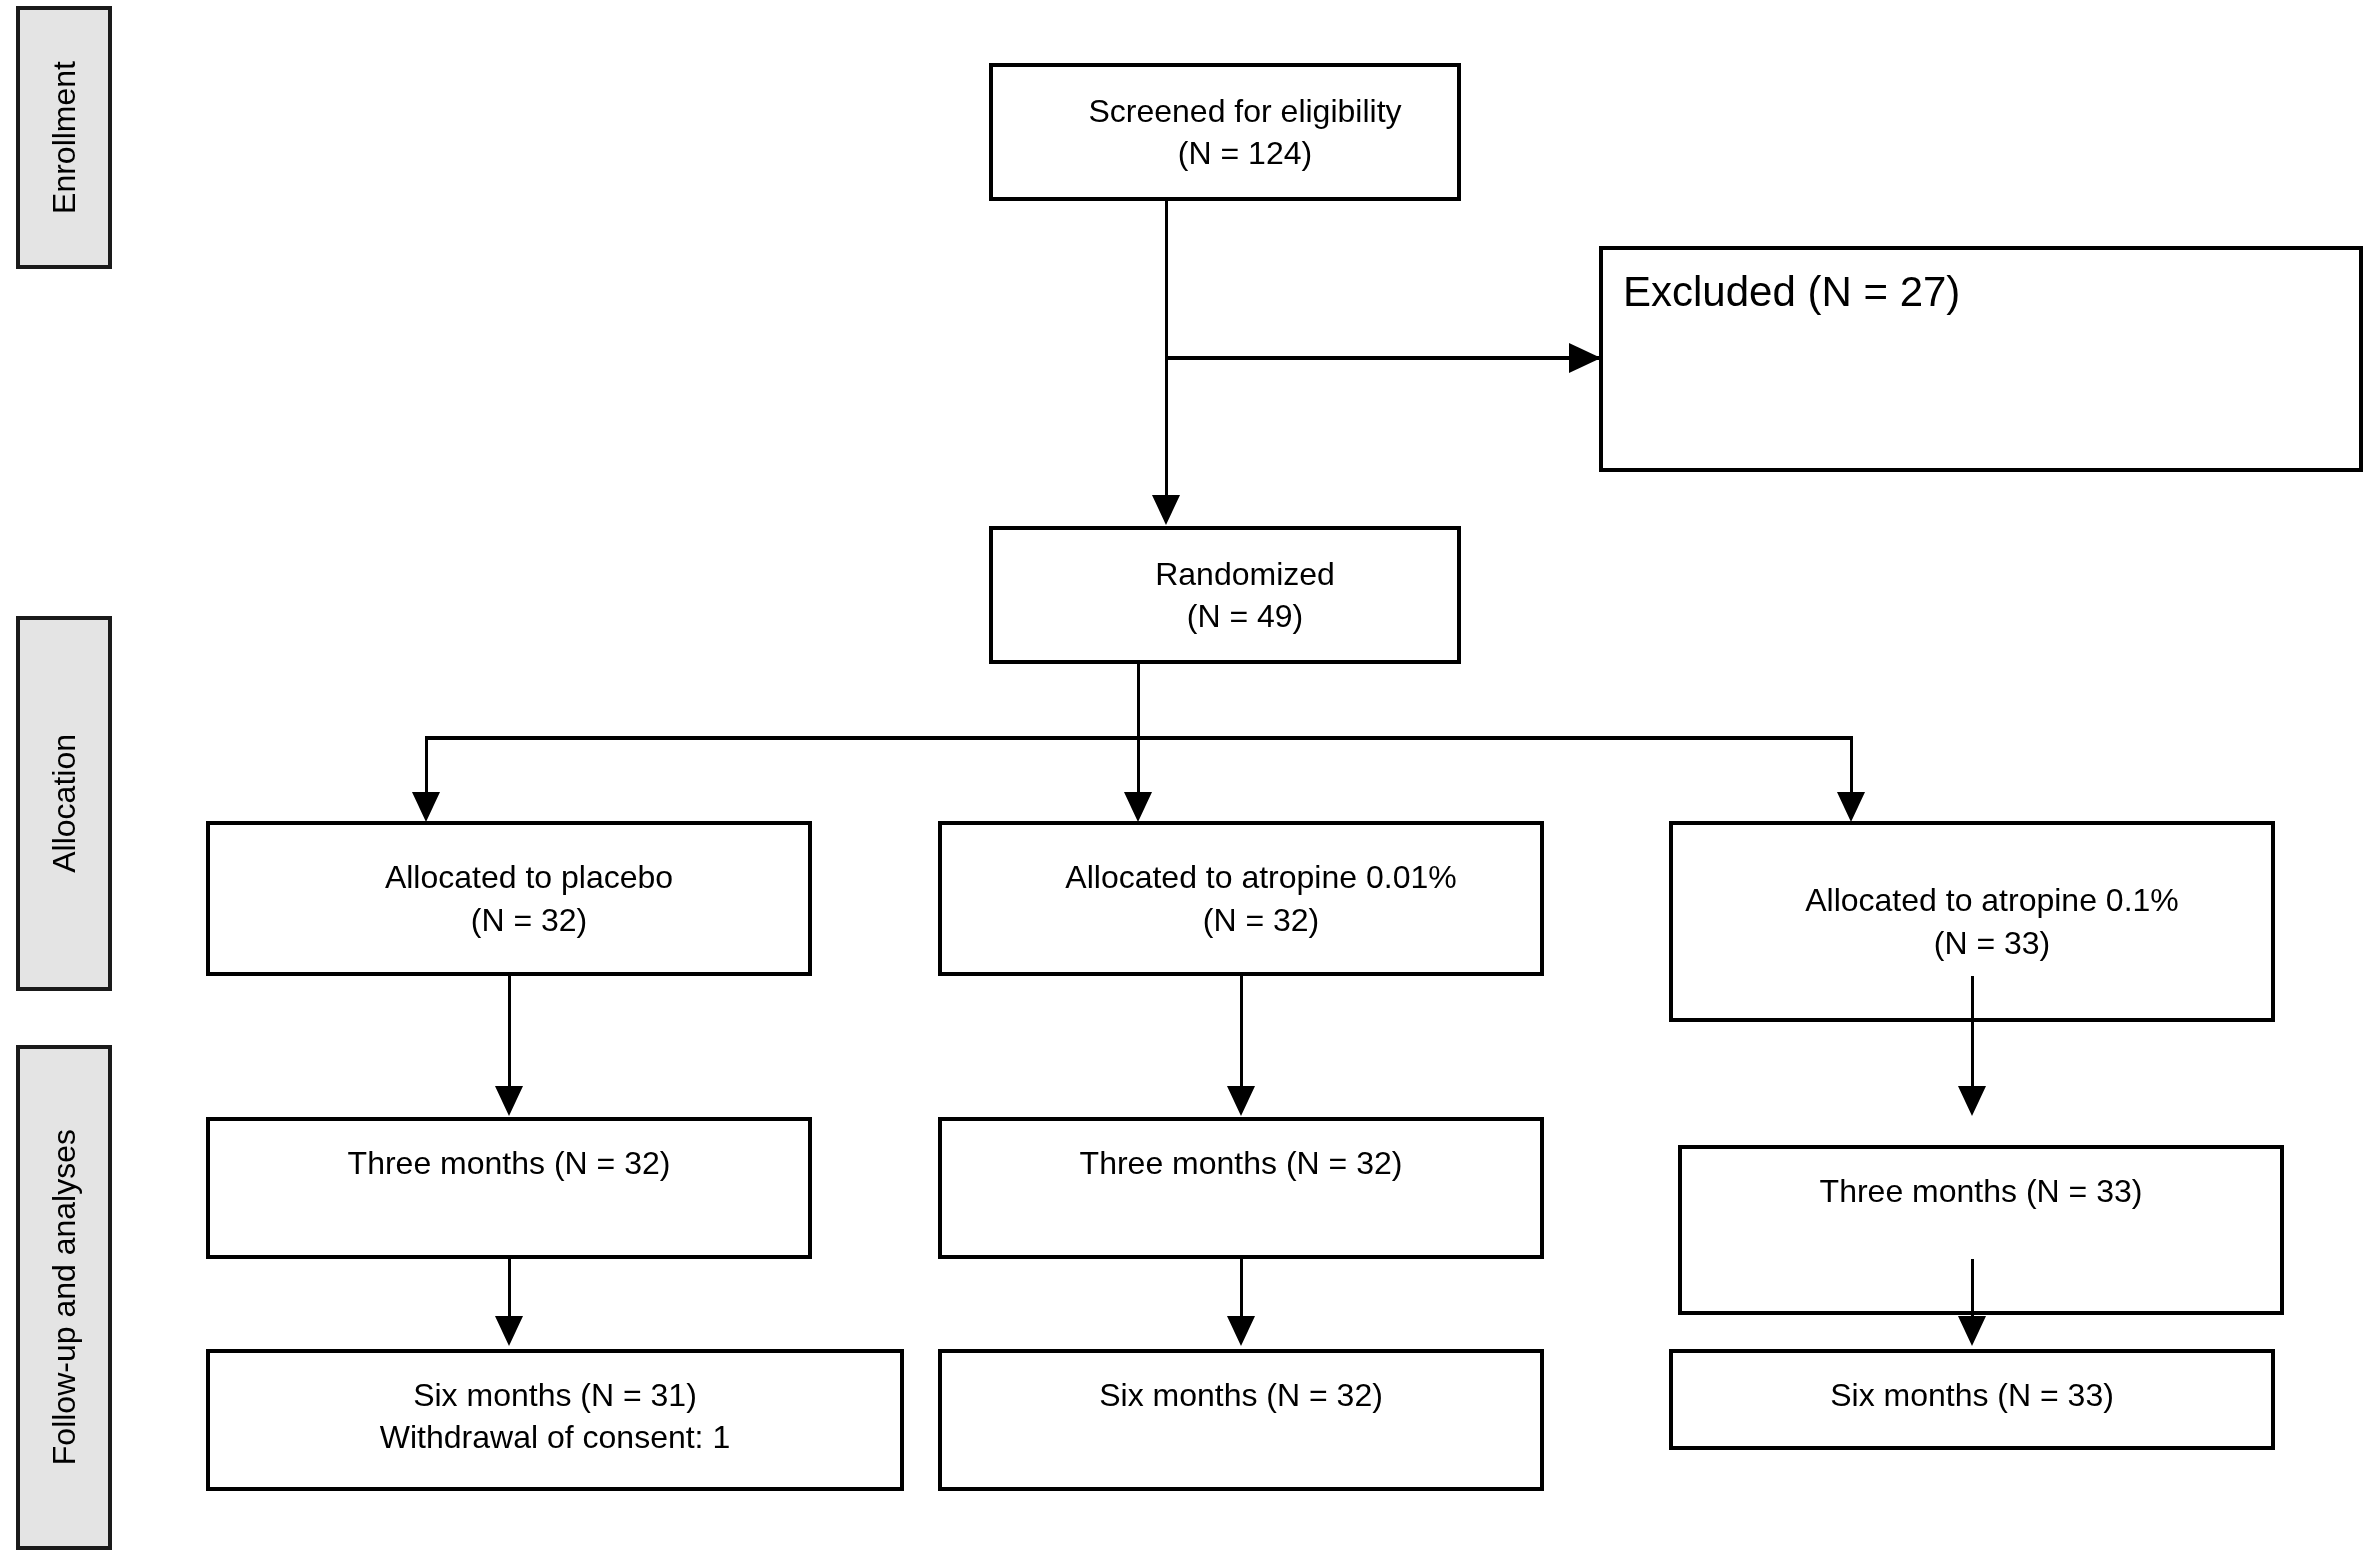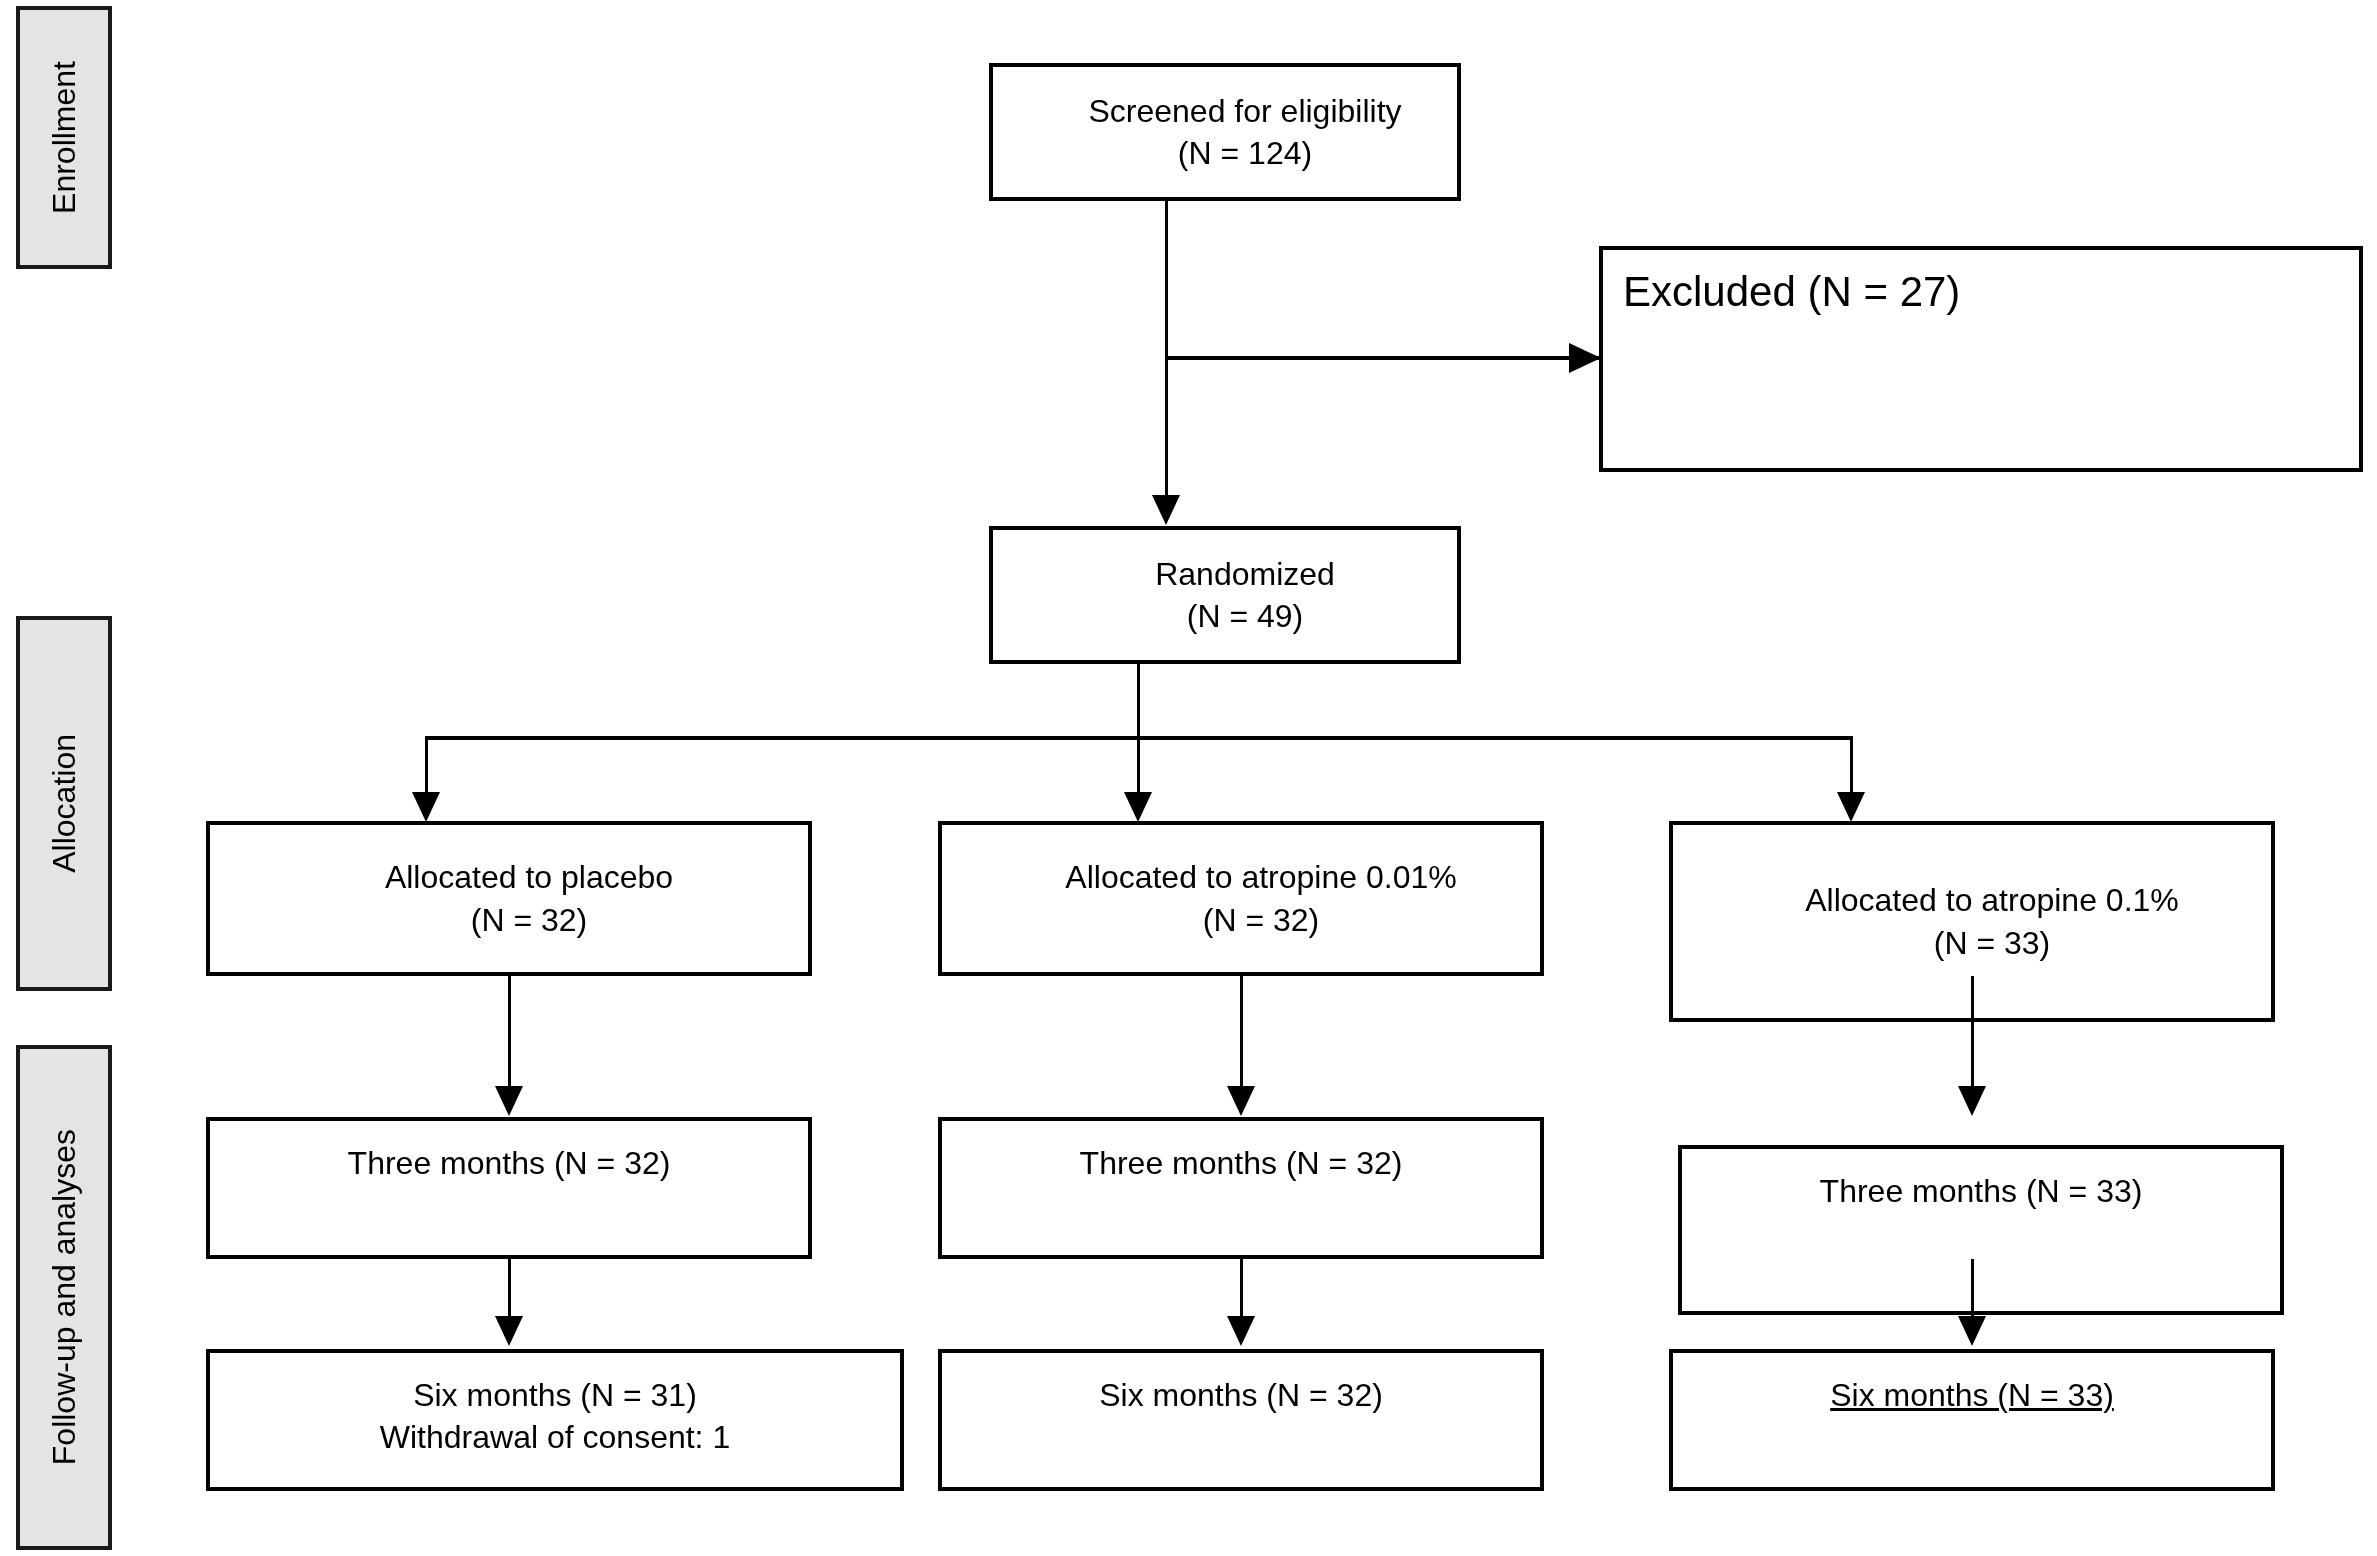--- a/index.html
+++ b/index.html
@@ -203,18 +203,18 @@
   <div class="vline" style="left:1971px; top:1259px; width:2.9px; height:59px;"></div>
   <div class="arrow-down" style="left:1958px; top:1316px;"></div>
 
   <div class="node top-v" style="left:206px; top:1349px; width:698px; height:142px;">
     <span class="node-text">Six months (N = 31)
 Withdrawal of consent: 1</span>
   </div>
   <div class="node top-v" style="left:938px; top:1349px; width:606px; height:142px;">
     <span class="node-text">Six months (N = 32)</span>
   </div>
-  <div class="node top-v" style="left:1669px; top:1349px; width:606px; height:142px;text-decoration:underline;">
+  <div class="node top-v" style="left:1669px; top:1349px; width:606px; height:101px;">
     <span class="node-text">Six months (N = 33)</span>
   </div>
 
 </div>
 
 
 </body></html>

